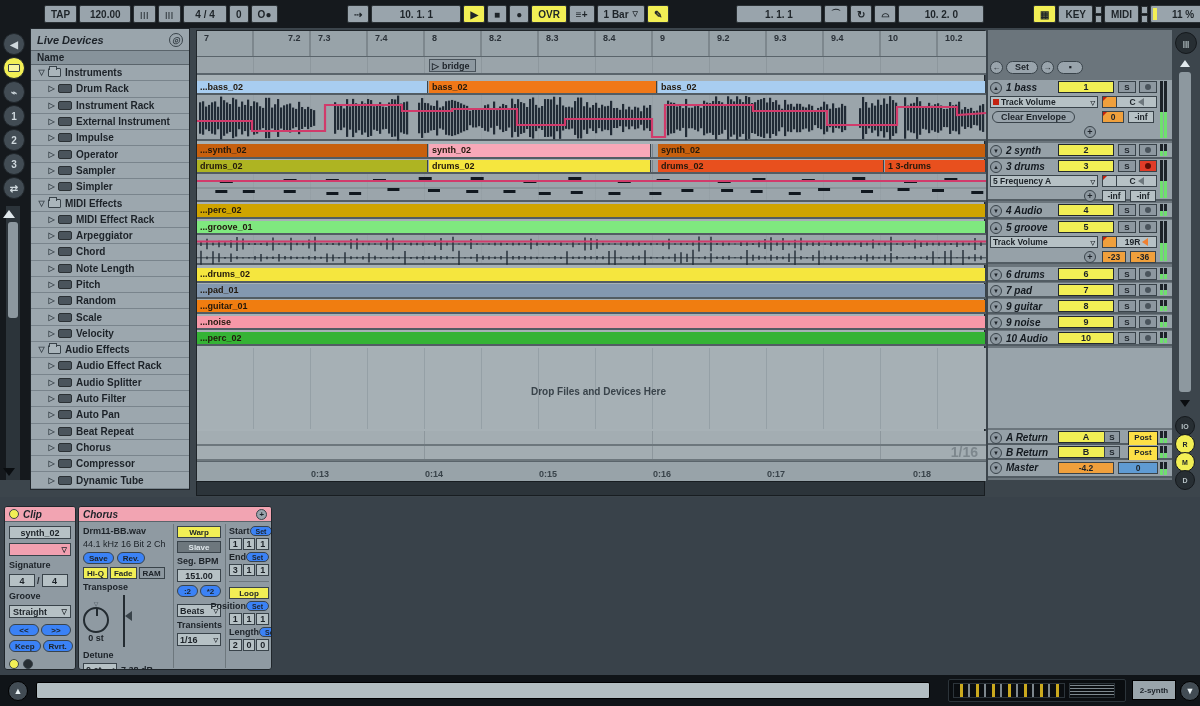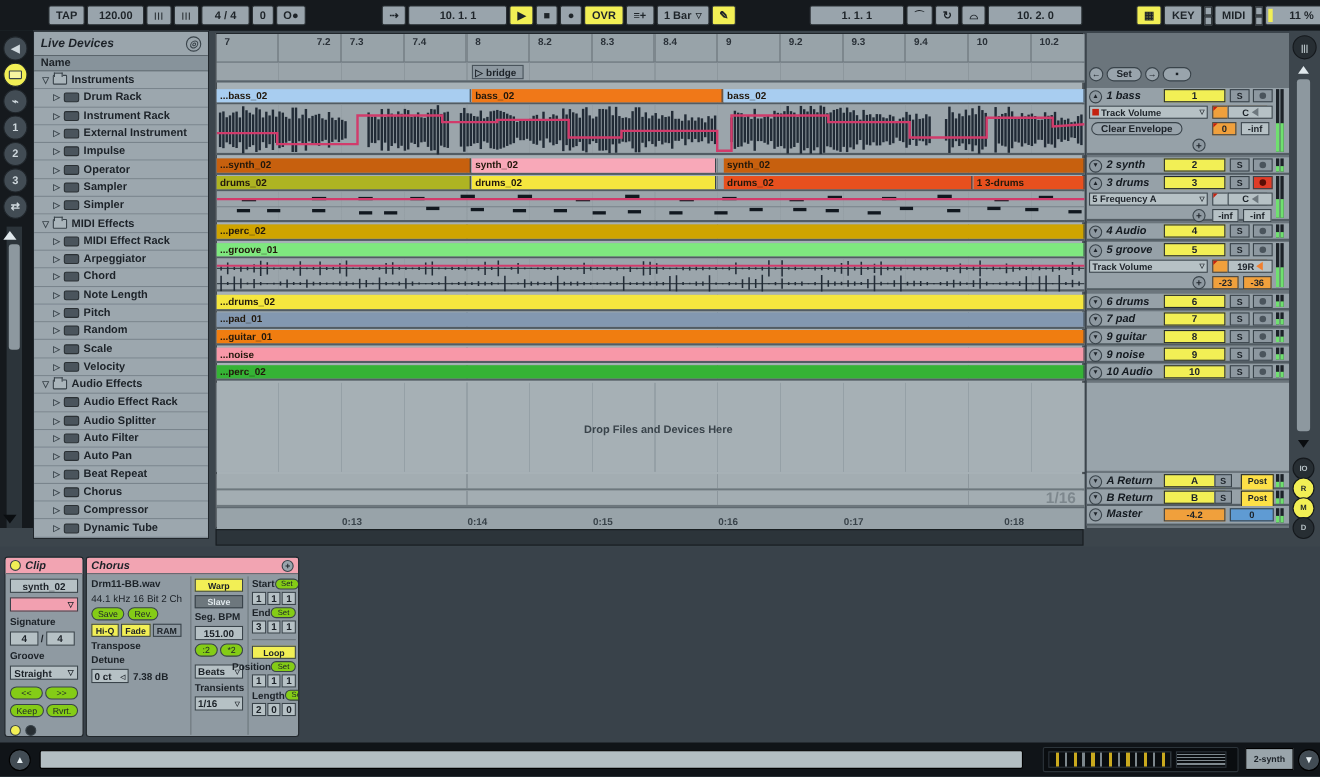--- a/index.html
+++ b/index.html
@@ -113,22 +113,22 @@
   .dpanel { position:absolute; top:9px; height:164px; background:#8f9aa2; border:1px solid #20262b; border-radius:3px; overflow:hidden;}
   .phead { height:15px; background:#f2a4b2; border-bottom:1px solid #5a646b; display:flex; align-items:center; gap:4px;
            padding:0 4px; font-style:italic; font-weight:bold; font-size:10px; }
   .lamp { width:10px; height:10px; border-radius:50%; background:#f2ef55; border:1px solid #39434a; flex:none;}
   .fbox { background:#b6c1c5; border:1px solid #39434a; height:13px; font-size:9px; font-weight:bold; display:flex;
           align-items:center; justify-content:center; }
   .lab { font-size:9px; font-weight:bold; color:#1c2228; }
   .togg { border:1px solid #39434a; height:12px; font-size:8px; font-weight:bold; display:flex; align-items:center;
           justify-content:center; background:#8d98a0; padding:0 3px;}
   .togg.on { background:#f2ef55; }
-  .rpill { border:1px solid #39434a; border-radius:7px; height:12px; font-size:8px; font-weight:normal; display:flex;
-           align-items:center; justify-content:center; background:#84cc16; padding:0 5px;}
+  .rpill { border:1px solid #39434a; border-radius:7px; height:12px; font-size:8px; font-weight:bold; display:flex;
+           align-items:center; justify-content:center; background:#3b82f6; padding:0 5px;}
   .digit { width:15px; height:12px; background:#b6c1c5; border:1px solid #39434a; font-size:9px; font-weight:bold;
            text-align:center; line-height:11px; }
 
   
   #statusbar { position:absolute; left:0; top:675px; width:1200px; height:31px; background:#101418; }
   #infofield { position:absolute; left:36px; top:7px; width:894px; height:17px; background:#b3bec2; border:1px solid #000;
                border-radius:2px; }
   .scirc { position:absolute; top:6px; width:20px; height:20px; border-radius:50%; background:#424c54; color:#e8f0f3;
            display:flex; align-items:center; justify-content:center; font-size:9px; border:1px solid #000;}
   #minimap { position:absolute; left:948px; top:4px; width:178px; height:23px; background:#0a0d10; border:1px solid #2c343a;
@@ -1292,20 +1292,33 @@
           <div style="display:flex;gap:3px">
             <div class="rpill">Save</div>
             <div class="rpill">Rev.</div>
           </div>
           <div style="display:flex;gap:2px">
             <div class="togg on">Hi-Q</div>
             <div class="togg on">Fade</div>
             <div class="togg">RAM</div>
           </div>
           <div class="lab">Transpose</div>
+          <div style="display:flex;align-items:center;gap:8px">
+            <div style="display:flex;flex-direction:column;align-items:center">
+              <span style="font-size:6px;color:#4a545c">▽</span>
+              <div style="width:26px;height:26px;border-radius:50%;border:2px solid #232b31;position:relative">
+                <span style="position:absolute;left:11px;top:-1px;width:2px;height:8px;background:#232b31"></span>
+              </div>
+              <span class="lab">0 st</span>
+            </div>
+            <div style="position:relative;height:52px;width:14px">
+              <span style="position:absolute;left:6px;top:0;bottom:0;width:2px;background:#232b31"></span>
+              <span style="position:absolute;left:8px;top:16px;width:0;height:0;border-top:5px solid transparent;border-bottom:5px solid transparent;border-right:7px solid #39434a"></span>
+            </div>
+          </div>
           <div class="lab">Detune</div>
           <div style="display:flex;align-items:center;gap:4px">
             <div class="fbox" style="width:34px;justify-content:space-between;padding:0 2px">
               <span>0 ct</span>
               <span style="font-size:6px">◁</span>
             </div>
             <span class="lab">7.38 dB</span>
           </div>
         </div>
         <span style="position:absolute;left:94px;top:2px;bottom:2px;width:1px;background:#6d777d"></span>

